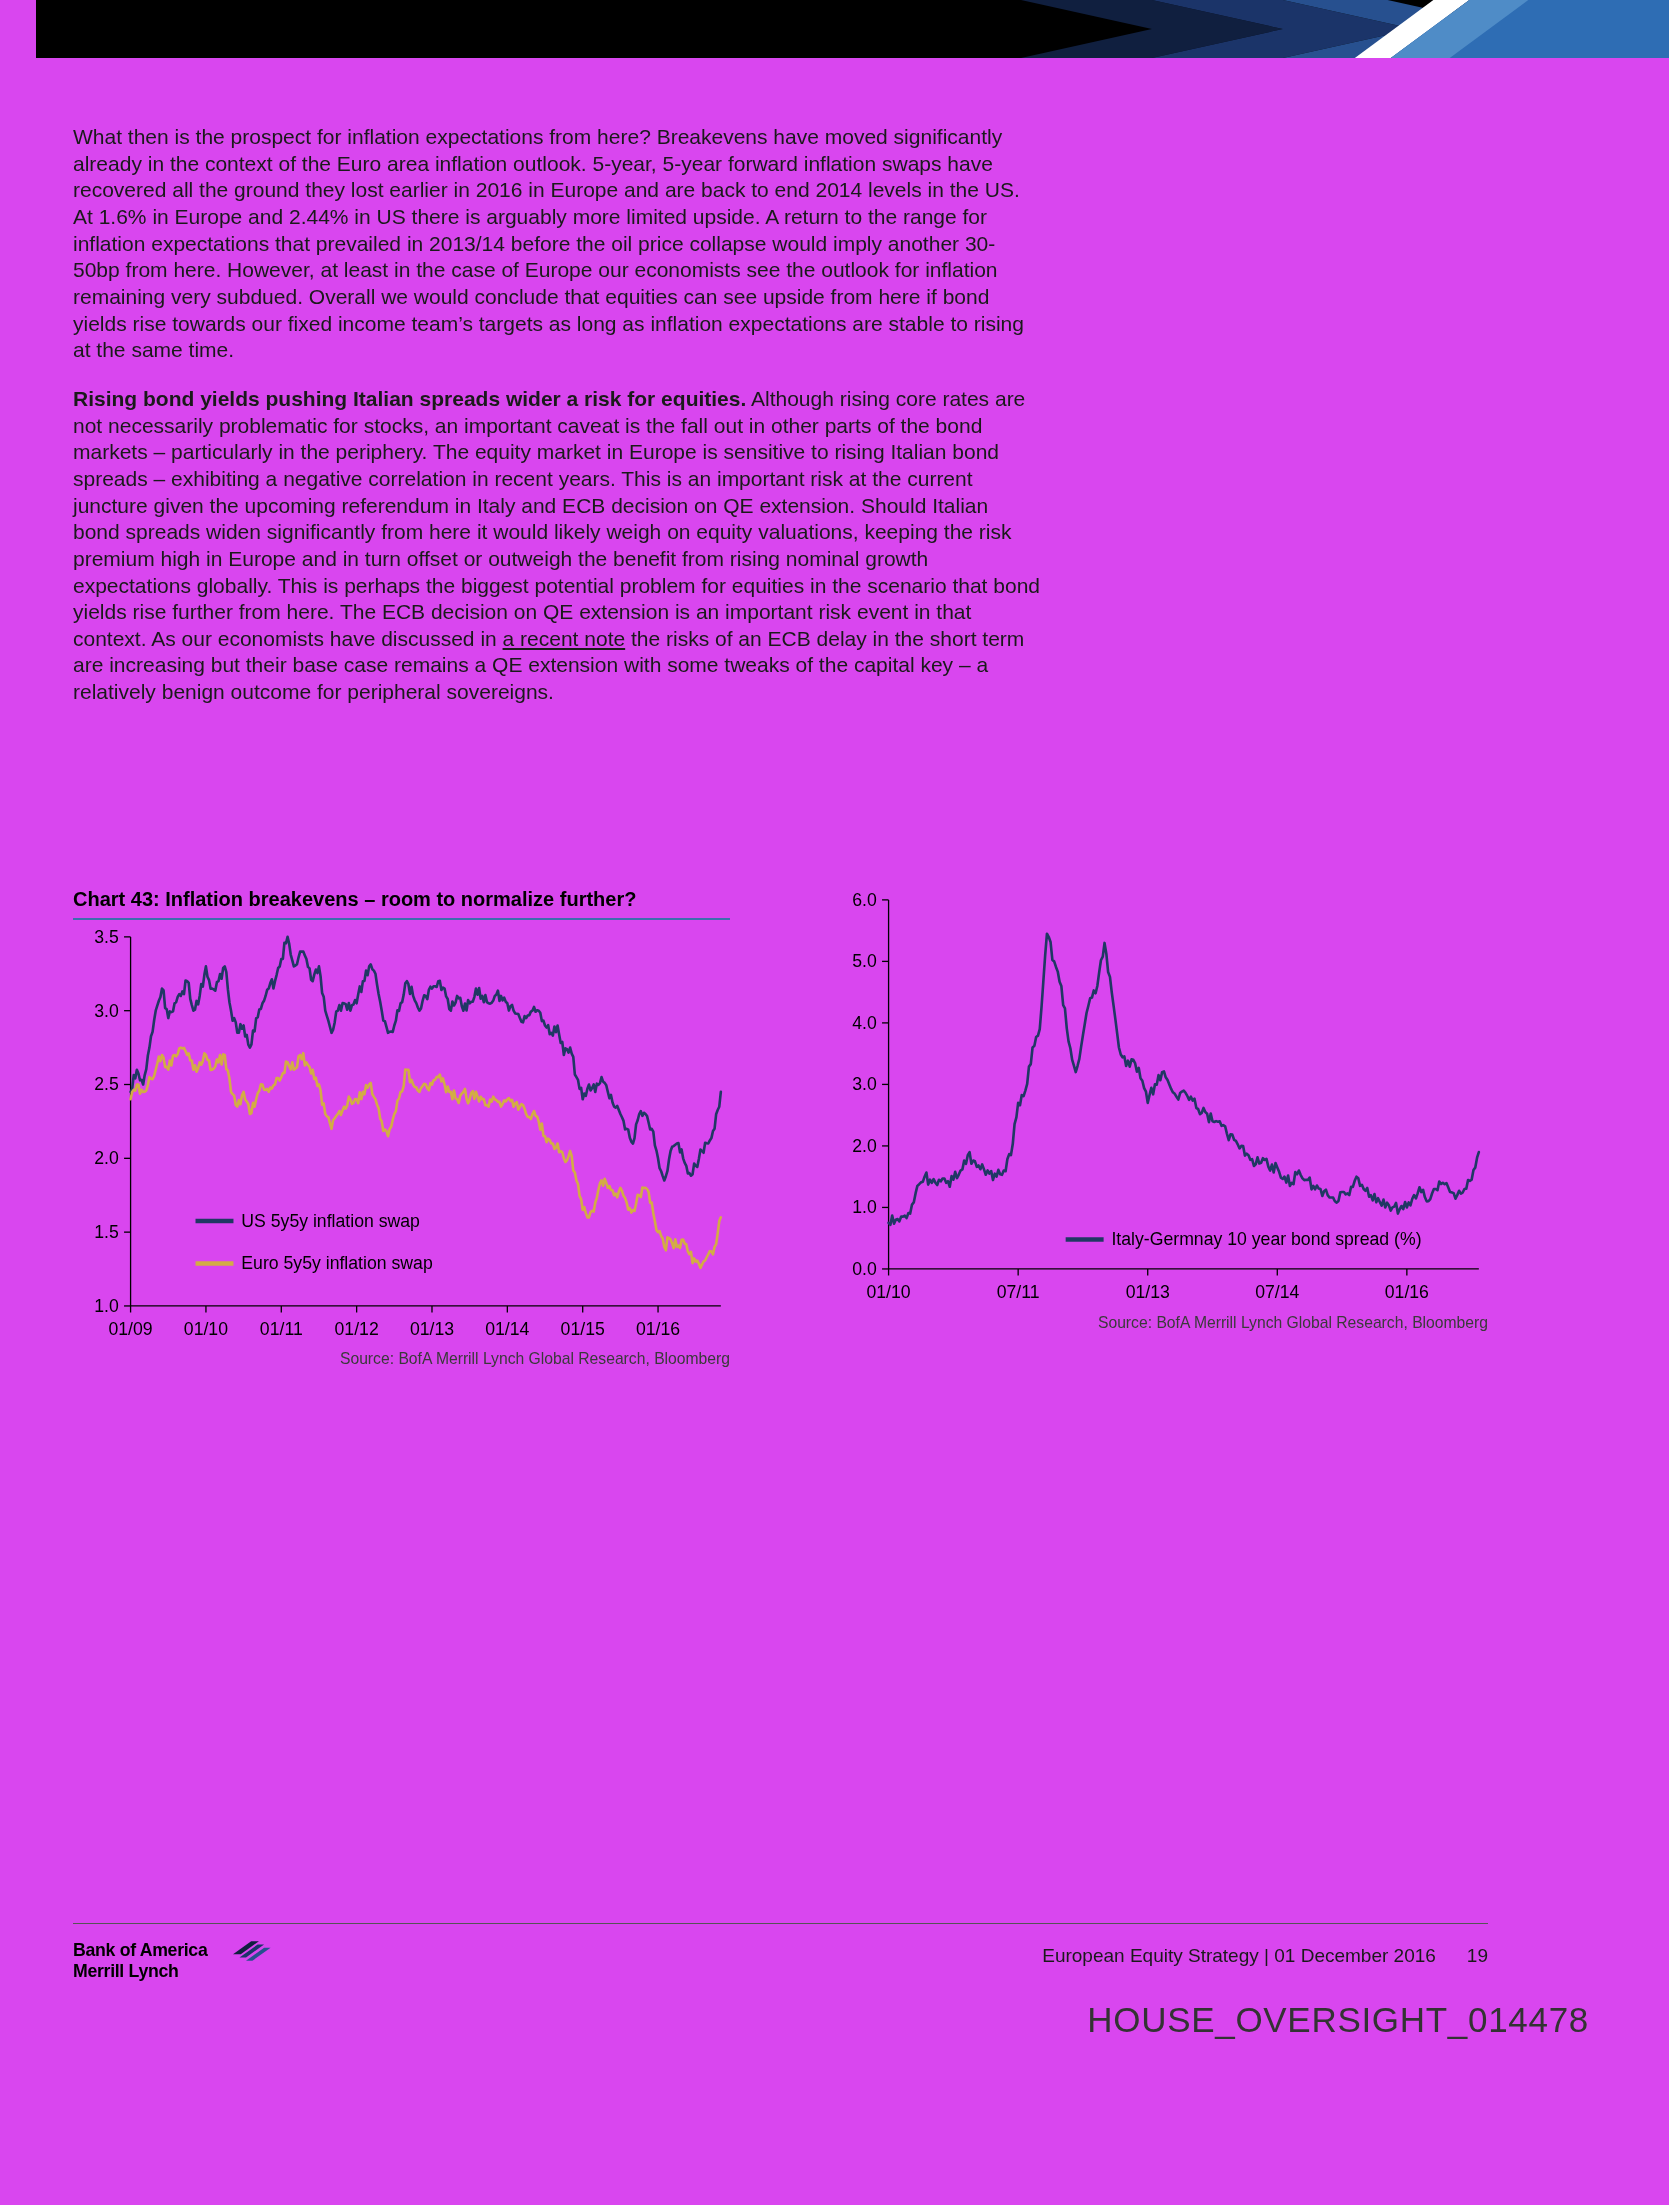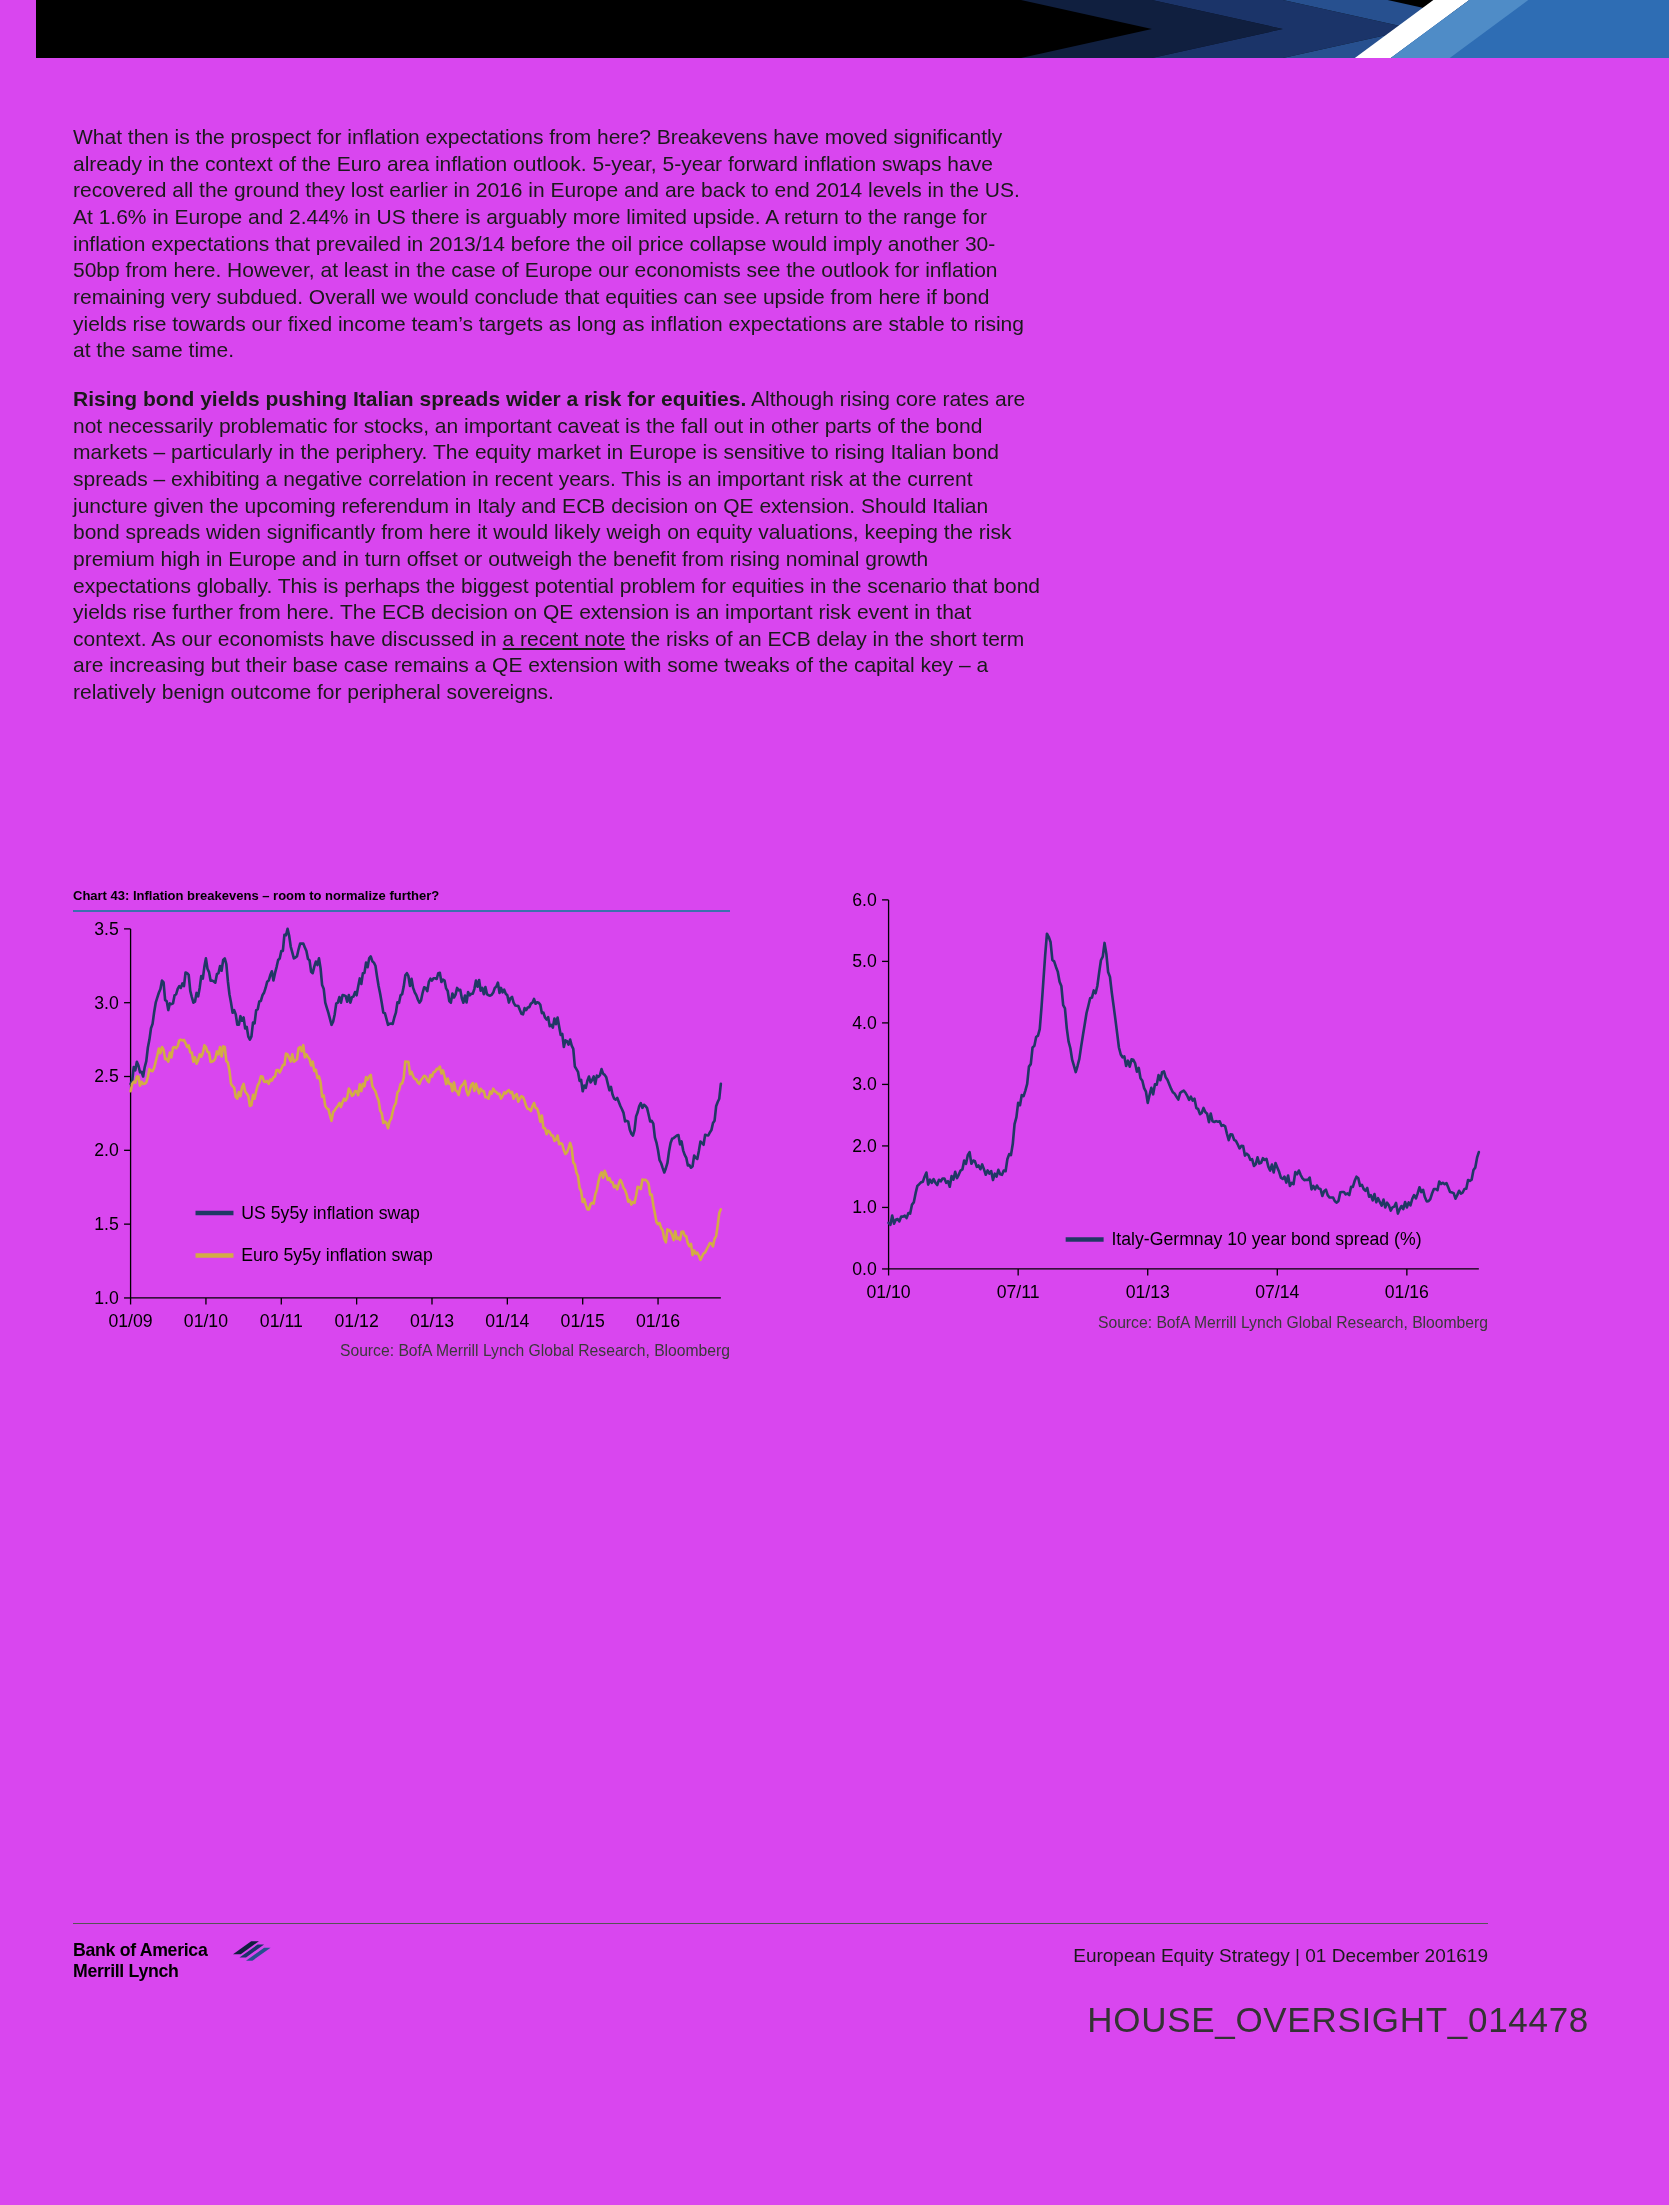--- a/index.html
+++ b/index.html
@@ -18,36 +18,36 @@
   .content { position: absolute; left: 73px; top: 124px; width: 967px; }
   p.body-text { font-size: 21px; line-height: 1.27; margin: 0 0 22px 0; color: #1a1a1a; }
   p.body-text strong { font-weight: bold; }
   .note-link { color: #1a1a1a; text-decoration: underline; cursor: pointer; }
   .charts-row {
     position: absolute; left: 73px; top: 888px; width: 1415px;
     display: flex; gap: 101px;
   }
   .chart-col { width: 657px; }
   .chart-title {
-    font-size: 13px; font-weight: bold; color: #000;
+    font-size: 20px; font-weight: bold; color: #000;
     padding-bottom: 6.5px; border-bottom: 2.6px solid var(--rule-blue);
     margin-bottom: 5.2px; white-space: nowrap;
   }
   svg.chart { display: block; }
   svg text { font-family: "Liberation Sans", sans-serif; }
   .chart-source { font-size: 15.7px; color: #3a3a3a; margin-top: 6.5px; text-align: right; }
   .footer {
     position: absolute; left: 73px; top: 1923px; width: 1415px;
     border-top: 1.3px solid #555;
     padding-top: 15.7px;
     display: flex; justify-content: space-between; align-items: flex-start;
   }
   .logo { font-weight: bold; font-size: 17.7px; line-height: 1.12; letter-spacing: -0.3px; color: #000; }
   .logo-row1 { display: flex; align-items: center; gap: 22px; }
-  .footer-right { font-size: 19px; color: #1a1a1a; display: flex; align-items: baseline; margin-top: 5.2px; }
+  .footer-right { font-size: 19px; color: #1a1a1a; display: flex; align-items: baseline; gap: 31px; margin-top: 5.2px; }
   .page-number { font-weight: normal; }
   .stamp {
     position: absolute; right: 80px; top: 2000px;
     font-size: 35px; color: #333; letter-spacing: 0.7px;
   }
 </style>
 </head>
 <body>
 
 <div class="page">

